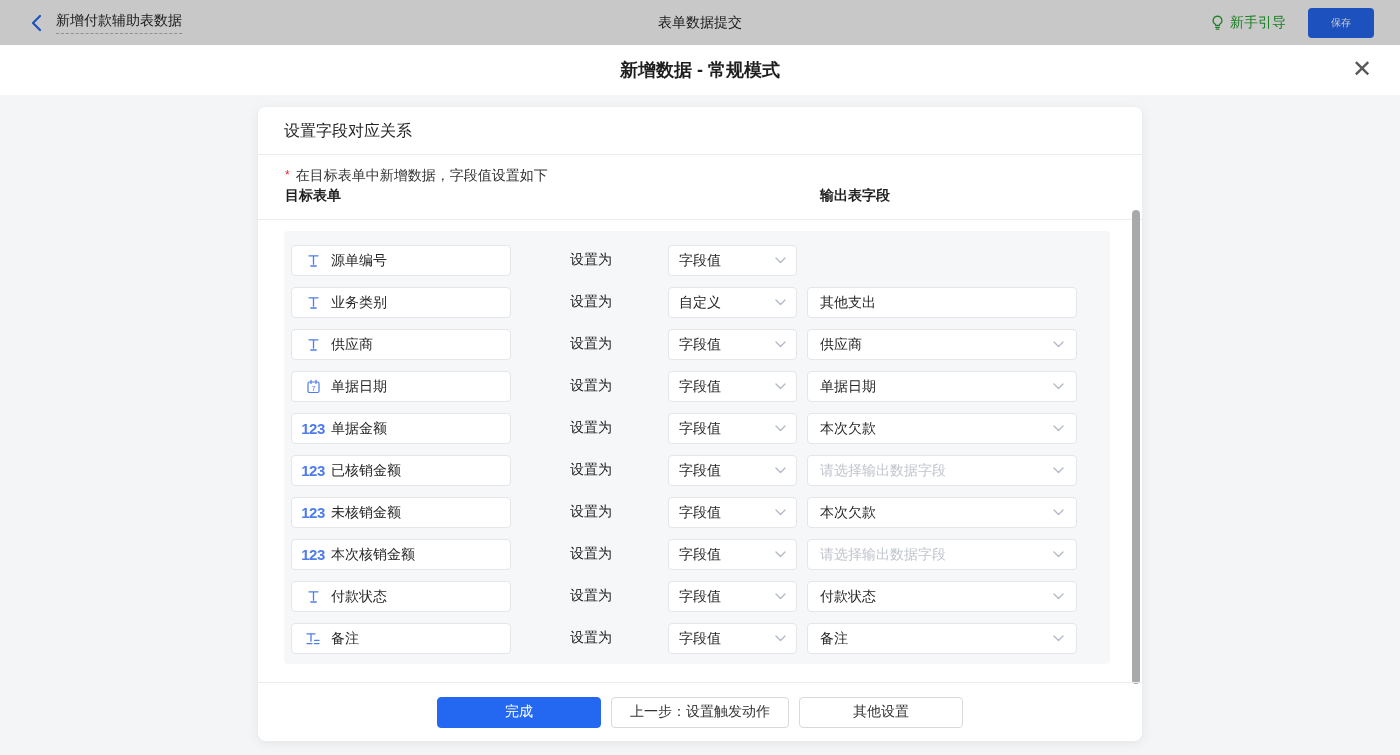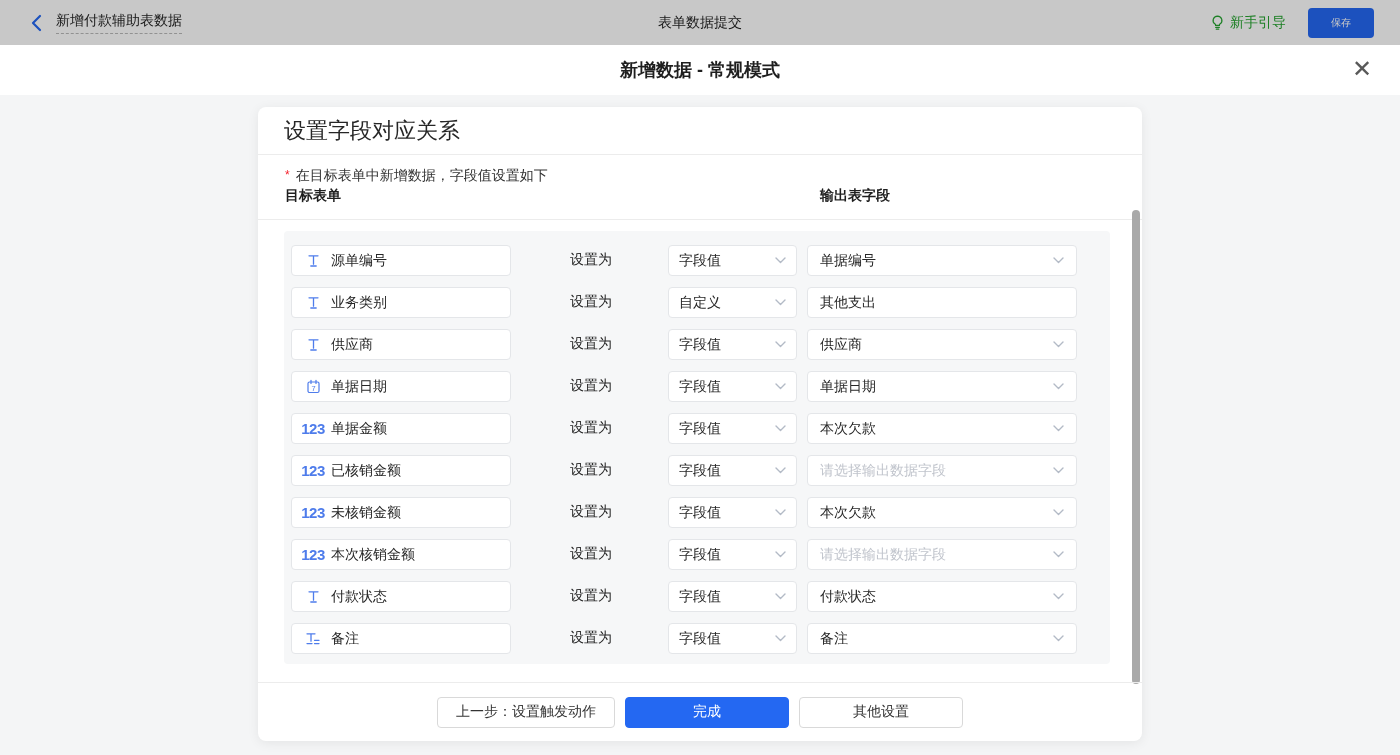--- a/index.html
+++ b/index.html
@@ -29,21 +29,21 @@
     background:#fff; display:flex; align-items:center; justify-content:center; }
   .modal-title { font-size:18px; font-weight:bold; color:#1f1f1f;text-align:right; }
   .close-x { position:absolute; right:28px; top:10px; font-size:24px;
     color:#595959; line-height:28px; cursor:pointer;
     font-family:"DejaVu Sans",sans-serif; }
 
   
   .card { position:absolute; left:258px; top:107px; width:884px; height:634px;
     background:#fff; border-radius:8px; box-shadow:0 2px 12px rgba(0,0,0,0.07); }
   .card-header { height:48px; line-height:48px; padding-left:26px;
-    font-size:22px; font-weight:500; color:#262626;
+    font-size:16px; font-weight:500; color:#262626;
     border-bottom:1px solid #ececec; }
   .instruction { position:absolute; left:27px; top:60px; font-size:14px;
     color:#333; }
   .req-star { color:#f5222d; font-size:12px; margin-right:6px;
     vertical-align:1px; }
   .col-head { position:absolute; top:80px; font-size:14px; font-weight:bold;
     color:#1f1f1f; }
   .col-head.left { left:27px; }
   .col-head.right { left:562px;text-align:right; }
   .head-divider { position:absolute; left:0; top:112px; width:884px; height:0;
@@ -134,28 +134,20 @@
     </div>
     <span class="setas">设置为</span>
     <div class="box mode-box">
       <span class="val">字段值</span>
       <span class="chevron">
         <svg width="11" height="7" viewBox="0 0 11 7">
               <polyline points="1,1 5.5,5.5 10,1" fill="none" stroke="#b3bac6" stroke-width="1.4" stroke-linecap="round" stroke-linejoin="round"></polyline>
             </svg>
       </span>
     </div>
-    <div class="box out-box">
-      <span class="val">单据编号</span>
-      <span class="chevron">
-        <svg width="11" height="7" viewBox="0 0 11 7">
-              <polyline points="1,1 5.5,5.5 10,1" fill="none" stroke="#b3bac6" stroke-width="1.4" stroke-linecap="round" stroke-linejoin="round"></polyline>
-            </svg>
-      </span>
-    </div>
   </div>
       <div class="map-row">
     <div class="box field-box">
       <span class="ficon">
             <svg width="15" height="15" viewBox="0 0 15 15">
               <path d="M3 2.8h9M7.5 2.8v8.4M4.8 13h5.4" fill="none" stroke="#4e7ceb" stroke-width="1.3" stroke-linecap="round"></path>
             </svg>
           </span>
       <span class="val">业务类别</span>
     </div>
@@ -382,17 +374,17 @@
               <polyline points="1,1 5.5,5.5 10,1" fill="none" stroke="#b3bac6" stroke-width="1.4" stroke-linecap="round" stroke-linejoin="round"></polyline>
             </svg>
       </span>
     </div>
   </div>
     </div>
 
   <div class="scroll-thumb"></div>
 
   <div class="card-footer">
+    <button class="btn primary">完成</button>
     <button class="btn">上一步：设置触发动作</button>
-    <button class="btn primary">完成</button>
     <button class="btn">其他设置</button>
   </div>
 </div>
 
 </body></html>

